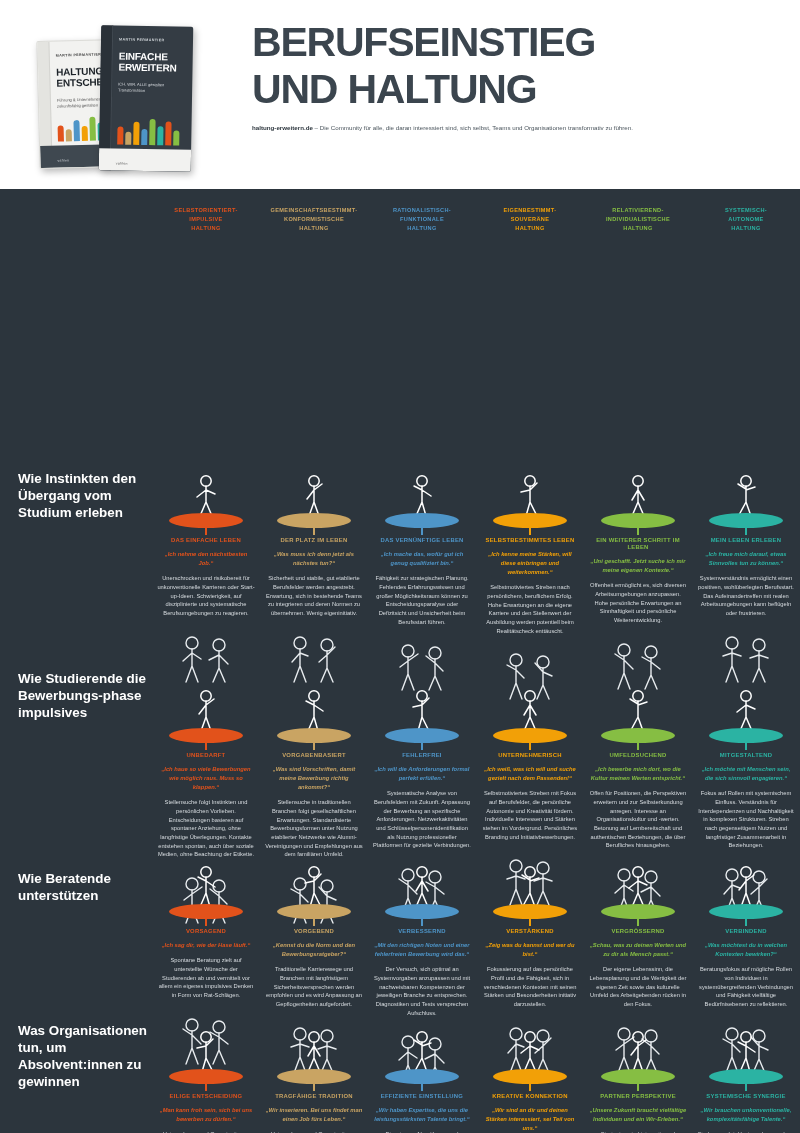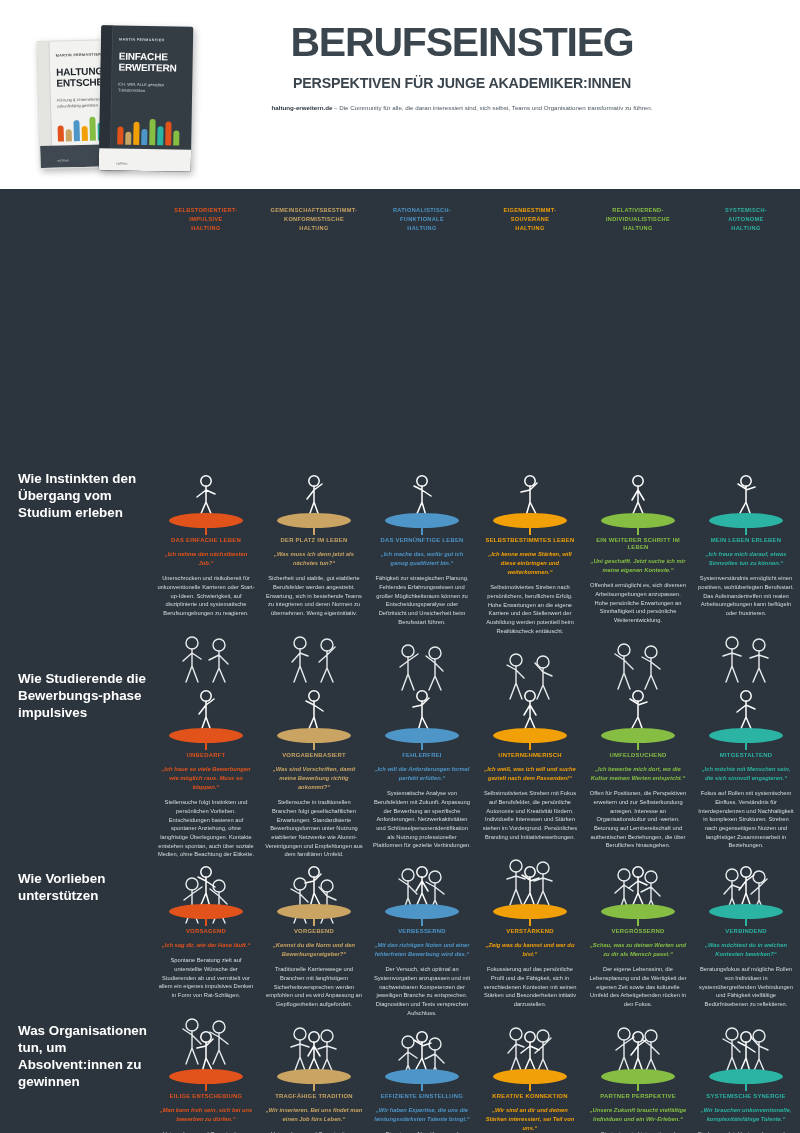--- a/index.html
+++ b/index.html
@@ -76,21 +76,21 @@
   .book .fig { position: absolute; bottom: 0; width: 6px; border-radius: 3px 3px 0 0; }
   .book .foot {
     position: absolute; left: 0; right: 0; bottom: 0; height: 22px;
   }
   .book.white .foot { background: #3f4850; }
   .book.dark  .foot { background: #f2f2f0; }
   .book .pub { position: absolute; left: 17px; bottom: 5px; font-size: 3.4px; letter-spacing: .3px; }
   .book.white .pub { color: #cdd2d6; }
   .book.dark  .pub { color: #555; }
 
-  .titleblock { position: absolute; left: 252px; top: 22px; width: 420px; text-align: center; }
+  .titleblock { position: absolute; left: 252px; top: 22px; width: 420px; }
   .t1 {
     font-size: 41px; font-weight: bold; color: #3b454e;
     letter-spacing: -1.2px; line-height: 1.02;
   }
   .t2 {
     font-size: 41px; font-weight: bold; color: #3b454e;
     letter-spacing: -1.2px; line-height: 1.02; margin-top: 5px;
   }
   .t3 {
     font-size: 14.2px; font-weight: bold; color: #3b454e;
@@ -189,21 +189,21 @@
           <div class="fig" style="left:50px;height:24px;background:#E2521B"></div>
           <div class="fig" style="left:58px;height:15px;background:#86BE43"></div>
         </div>
         <div class="foot"></div>
         <div class="pub">vahlen</div>
       </div>
     </div>
 
     <div class="titleblock">
       <div class="t1">BERUFSEINSTIEG</div>
-      <div class="t3">PERSPEKTIVEN FÜR JUNGE AKADEMIKER:INNEN</div>
+      <div class="t2">UND HALTUNG</div>
       <div class="tagline"><b>haltung-erweitern.de</b><span> – Die Community für alle, die daran interessiert sind, sich selbst, Teams und Organisationen transformativ zu führen.</span></div>
     </div>
 
   </div>
 
   <div class="body">
     <div class="colheads" id="colheads">
         <div class="colhead" style="color: rgb(226, 82, 27);">
           <div>SELBSTORIENTIERT-</div>
           <div>IMPULSIVE</div>
@@ -487,21 +487,21 @@
             <div class="scene">
               <svg width="62" height="52" viewBox="0 0 62 52">
                 <circle cx="17" cy="10" r="6" fill="none" stroke="#e8ecef" stroke-width="1.4"></circle>
                 <path d="M17 16 l0 17 M17 33 l-6 16 M17 33 l6 16 M17 20 l-8 9 M17 20 l8 3" fill="none" stroke="#e8ecef" stroke-width="1.4" stroke-linecap="round"></path>
                 <circle cx="44" cy="12" r="6" fill="none" stroke="#e8ecef" stroke-width="1.4"></circle>
                 <path d="M44 18 l0 17 M44 35 l-6 14 M44 35 l6 14 M44 22 l8 -8 M44 22 l-8 7" fill="none" stroke="#e8ecef" stroke-width="1.4" stroke-linecap="round"></path>
               </svg>
             </div>
           </div>
         </div>
-        <div class="rowlabel" style="top: 678px;">Wie Vorlieben unterstützen</div>
+        <div class="rowlabel" style="top: 678px;">Wie Beratende unterstützen</div>
         <div class="row" style="top: 663px;">
           <div class="cell">
             <div class="figart">
               <svg width="28" height="50" viewBox="0 0 28 50">
                 <circle cx="14" cy="9" r="5.2" fill="none" stroke="#ffffff" stroke-width="1.5"></circle>
                 <path d="M14 14 l0 16 M14 30 l-6 14 M14 30 l4 14 M14 18 l-8 -4 M14 18 l9 6" fill="none" stroke="#ffffff" stroke-width="1.5" stroke-linecap="round"></path>
               </svg>
             </div>
             <div class="podium" style="background: rgb(226, 82, 27);"></div>
             <div class="stem" style="background: rgb(226, 82, 27);"></div>

